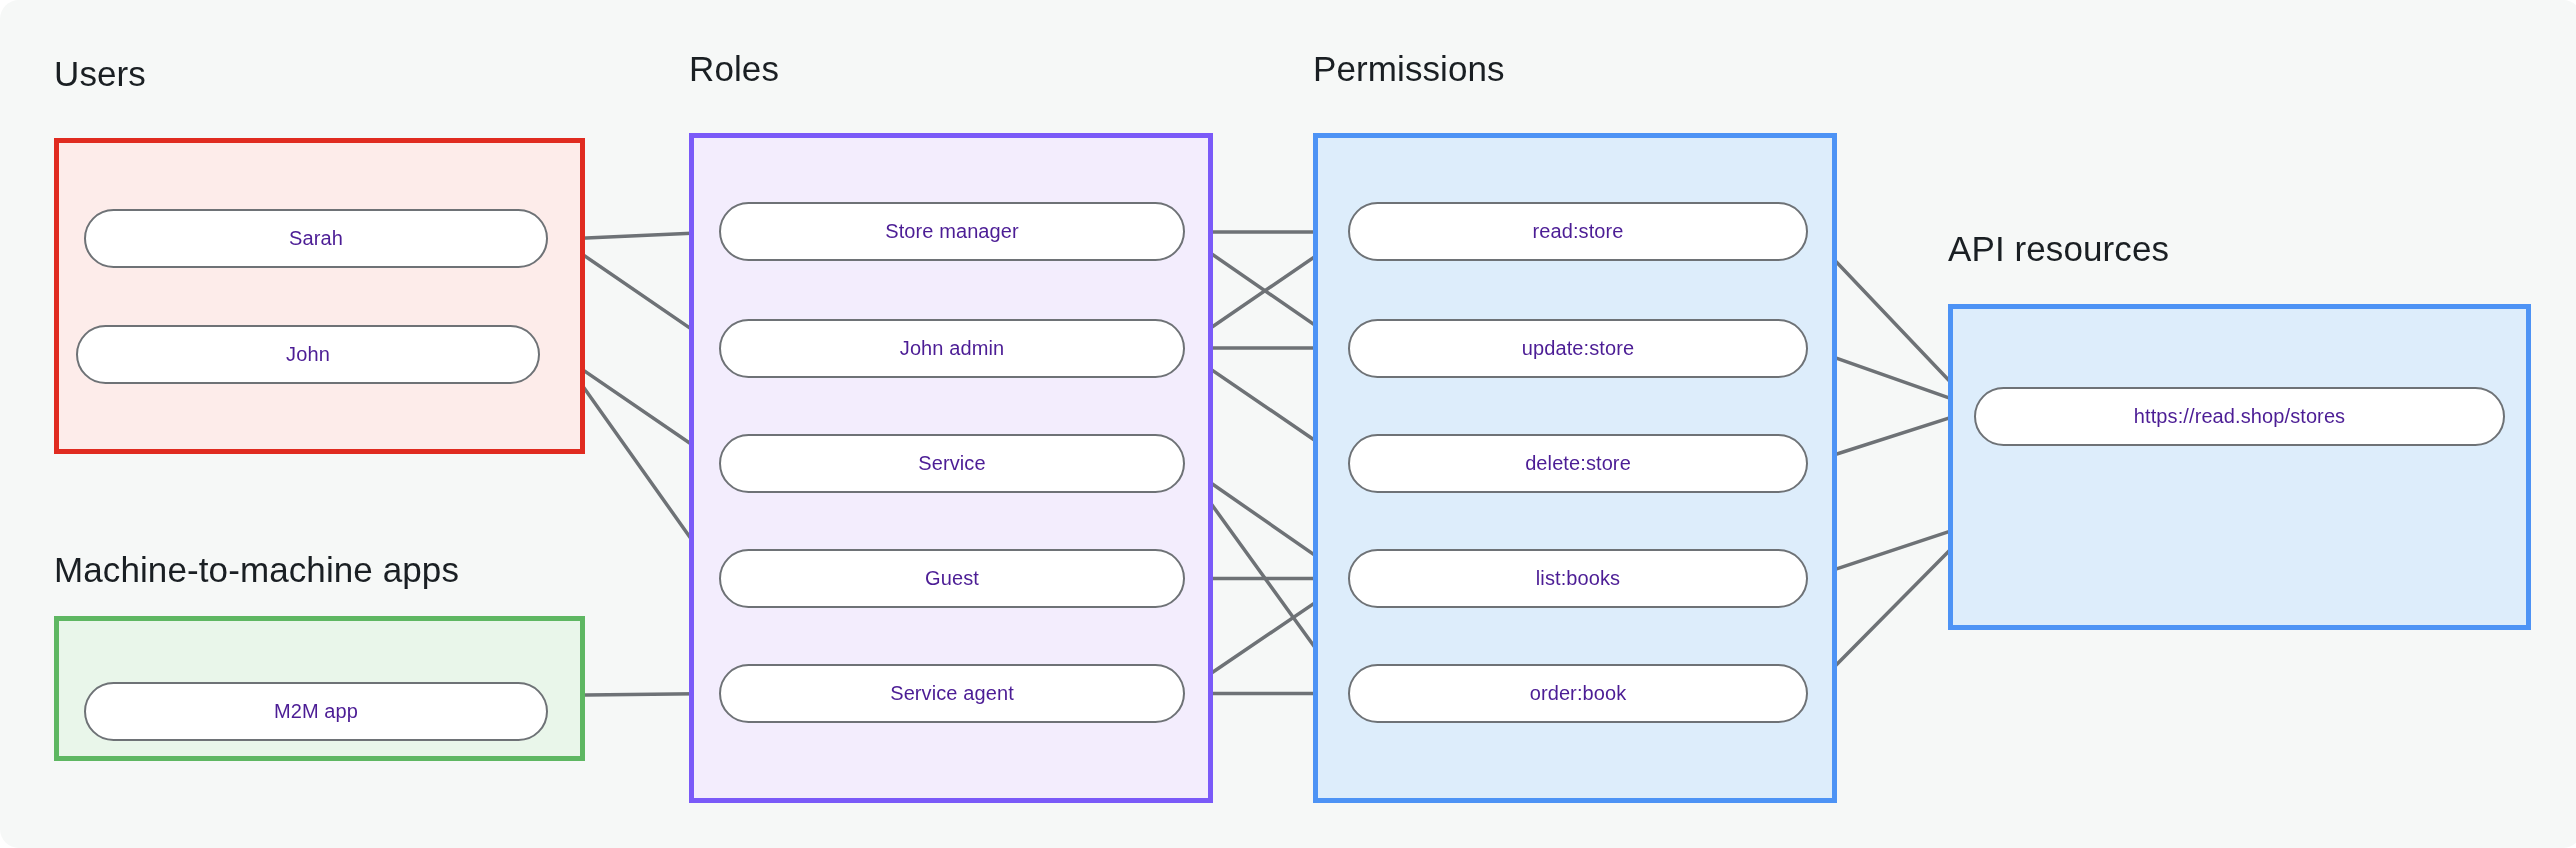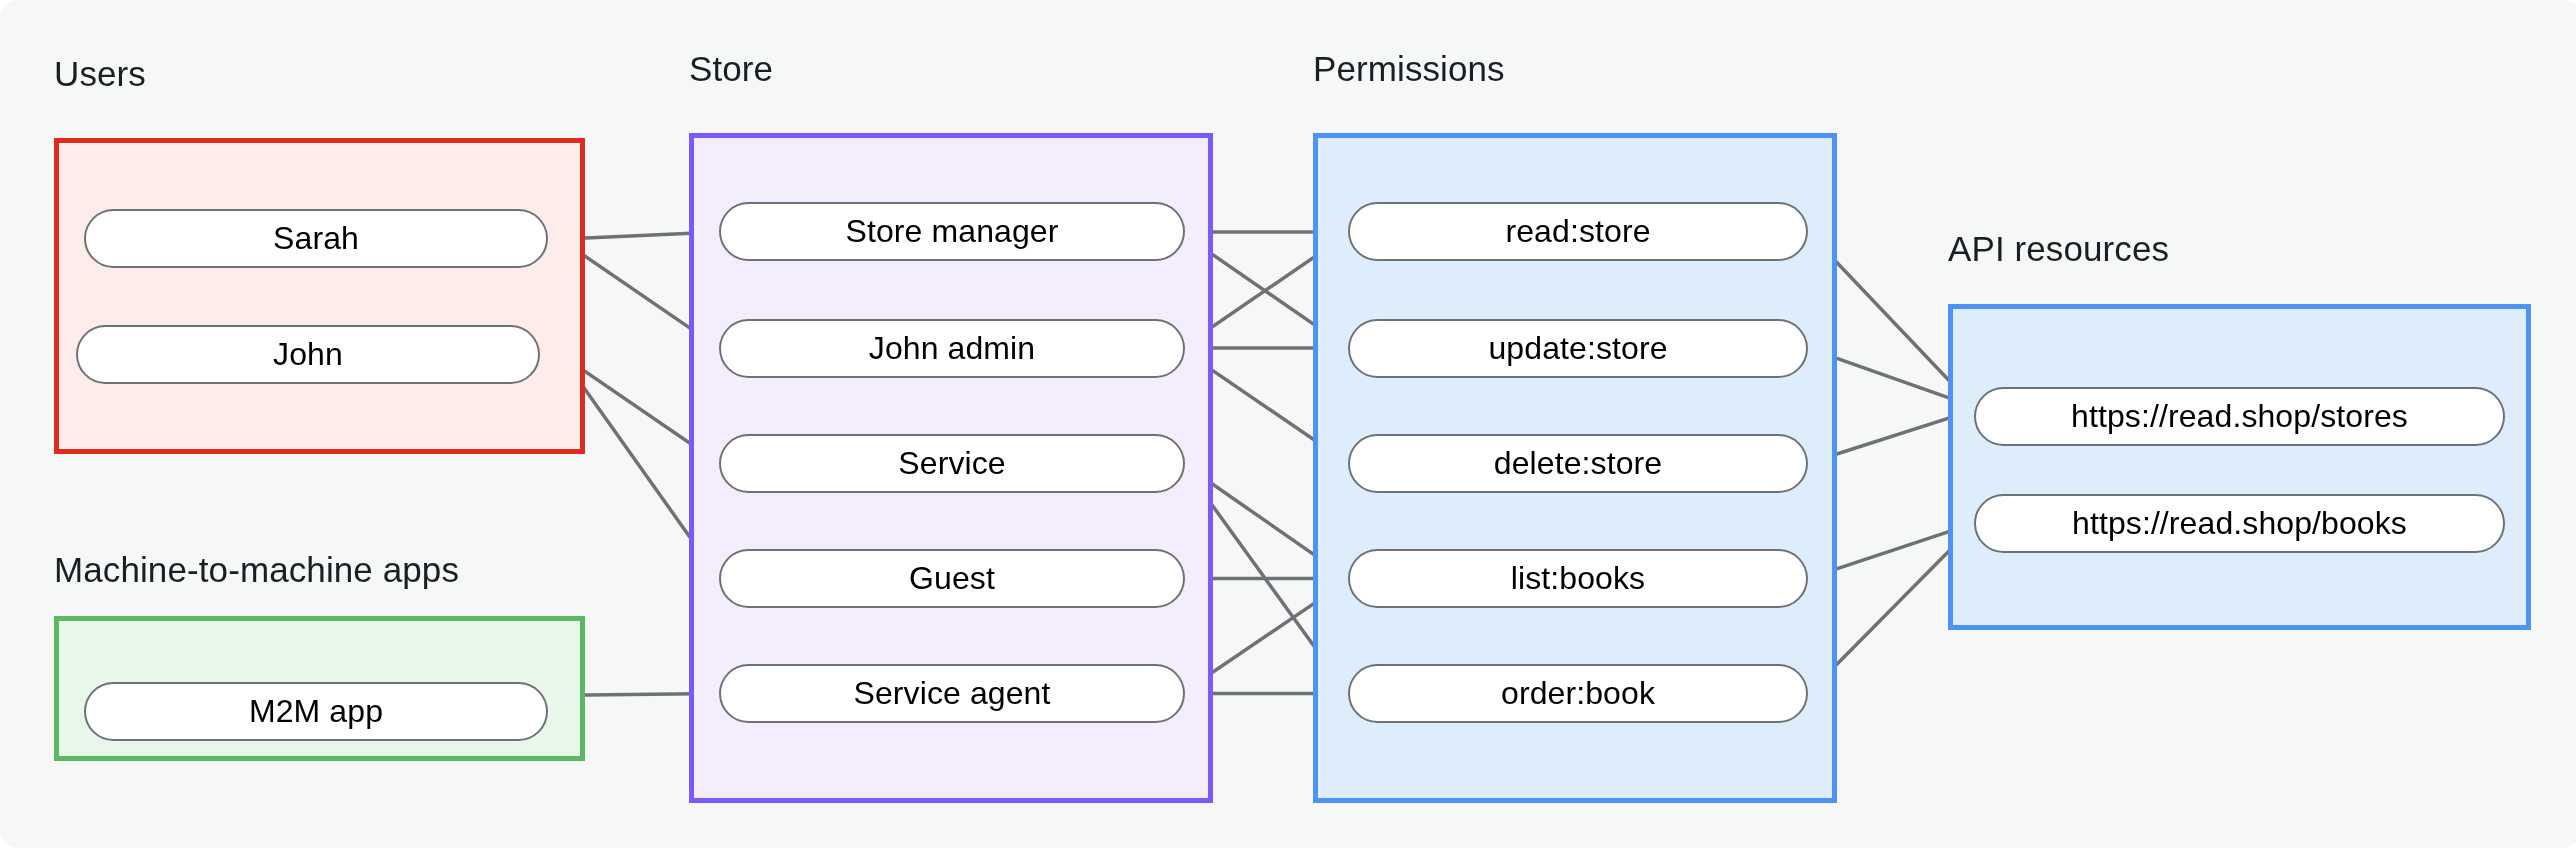--- a/index.html
+++ b/index.html
@@ -38,22 +38,22 @@
 
   .node{
     position:absolute;
     box-sizing:border-box;
     background:#FFFFFF;
     border:2.6px solid #6E7276;
     border-radius:872px;
     display:flex;
     align-items:center;
     justify-content:center;
-    color:#000000;
-    font-size:32px;
+    color:#4c1d95;
+    font-size:20px;
     white-space:nowrap;
     letter-spacing:0.1px;
   }
 </style>
 </head>
 <body>
 
 <div id="canvas">
 
   <svg id="edges" viewBox="0 0 2952 972" xmlns="http://www.w3.org/2000/svg">
@@ -102,35 +102,34 @@
 
   <div class="group-label" style="left:54px;top:54px;">Users</div>
   <div class="group-box group-users" style="left:54px;top:138px;width:531px;height:316px;"></div>
   <div class="node" style="left:84px;top:209px;width:464px;height:59px;">Sarah</div>
   <div class="node" style="left:76px;top:325px;width:464px;height:59px;text-align:center;">John</div>
 
   <div class="group-label" style="left:54px;top:550px;">Machine-to-machine apps</div>
   <div class="group-box group-m2m" style="left:54px;top:616px;width:531px;height:145px;"></div>
   <div class="node" style="left:84px;top:666px;width:464px;height:59px;margin-top:16px;">M2M app</div>
 
-  <div class="group-label" style="left:689px;top:49px;">Store</div>
+  <div class="group-label" style="left:689px;top:49px;">Roles</div>
   <div class="group-box group-roles" style="left:689px;top:133px;width:524px;height:670px;"></div>
   <div class="node" style="left:719px;top:202px;width:466px;height:59px;">Store manager</div>
   <div class="node" style="left:719px;top:319px;width:466px;height:59px;">John admin</div>
   <div class="node" style="left:719px;top:434px;width:466px;height:59px;">Service</div>
   <div class="node" style="left:719px;top:549px;width:466px;height:59px;">Guest</div>
   <div class="node" style="left:719px;top:664px;width:466px;height:59px;">Service agent</div>
 
   <div class="group-label" style="left:1313px;top:49px;">Permissions</div>
   <div class="group-box group-perms" style="left:1313px;top:133px;width:524px;height:670px;"></div>
   <div class="node" style="left:1348px;top:202px;width:460px;height:59px;">read:store</div>
   <div class="node" style="left:1348px;top:319px;width:460px;height:59px;">update:store</div>
   <div class="node" style="left:1348px;top:434px;width:460px;height:59px;">delete:store</div>
   <div class="node" style="left:1348px;top:549px;width:460px;height:59px;">list:books</div>
   <div class="node" style="left:1348px;top:664px;width:460px;height:59px;">order:book</div>
 
   <div class="group-label" style="left:1948px;top:229px;">API resources</div>
   <div class="group-box group-api" style="left:1948px;top:304px;width:583px;height:326px;"></div>
   <div class="node" style="left:1974px;top:387px;width:531px;height:59px;">https://read.shop/stores</div>
-  <div class="node" style="left:1974px;top:494px;width:531px;height:59px;">https://read.shop/books</div>
 
 </div>
 
 
 </body></html>

